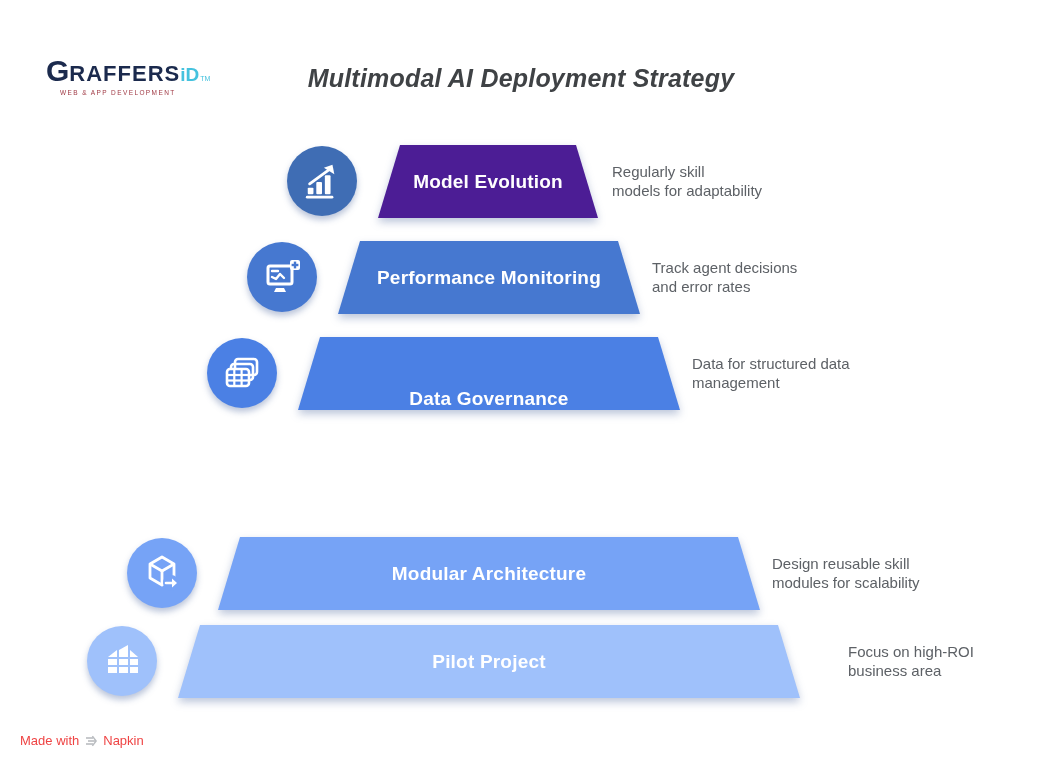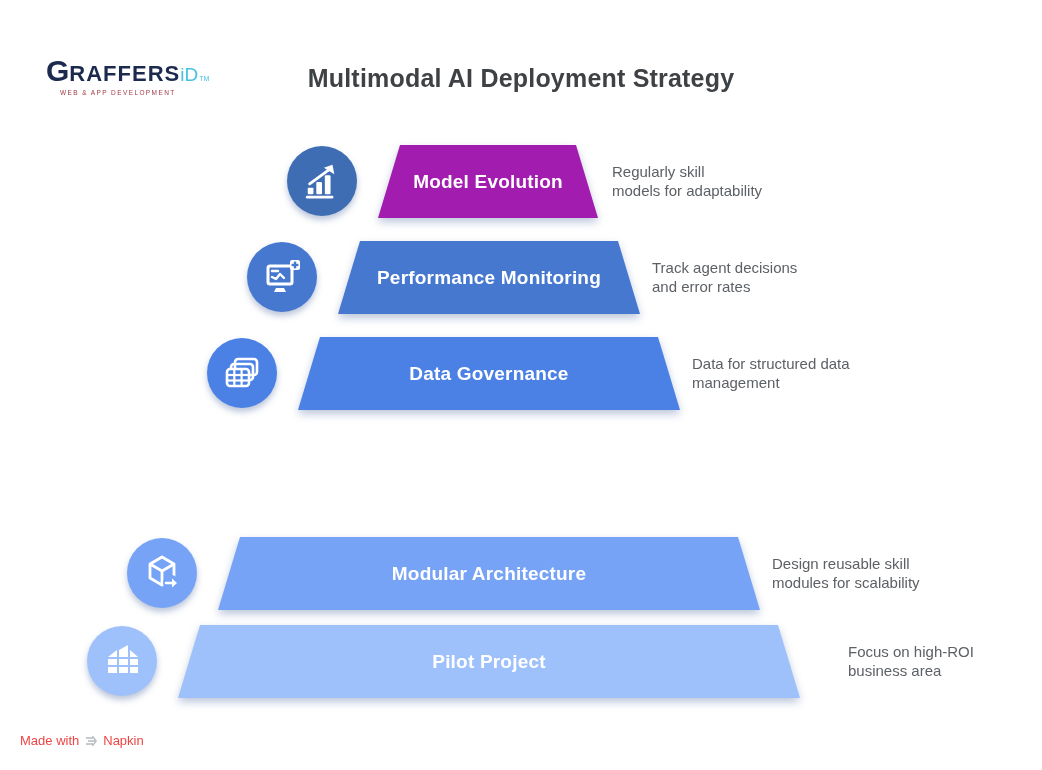--- a/index.html
+++ b/index.html
@@ -4,27 +4,27 @@
 <style>
   * { margin:0; padding:0; box-sizing:border-box; }
   body { font-family:"Liberation Sans", sans-serif; background:#ffffff; }
   .canvas { position:relative; width:1042px; height:770px; background:#ffffff; overflow:hidden; }
 
   
   .logo { position:absolute; left:46px; top:56px; width:130px; }
   .logo-line { display:flex; align-items:baseline; color:#1b2a4d; }
   .logo-g { font-size:30px; font-weight:bold; line-height:1; }
   .logo-rest { font-size:22px; font-weight:bold; letter-spacing:1px; }
-  .logo-id { font-size:19px; font-weight:normal; color:#45c2de; }
+  .logo-id { font-size:19px; font-weight:bold; color:#45c2de; }
   .logo-tm { font-size:7px; color:#45c2de; vertical-align:super; margin-left:1px; }
   .logo-tagline { font-size:6.5px; letter-spacing:1.4px; color:#a03a45; margin-top:2px; margin-left:14px; }
 
   
   .title { position:absolute; left:0; top:64px; width:1042px; text-align:center;
-           font-size:25px; font-weight:bold; color:#3f4245; letter-spacing:.2px; }
+           font-size:25px; font-weight:bold; color:#3f4245; letter-spacing:.2px;font-style:italic; }
 
   
   .row { position:absolute; left:0; width:1042px; height:73px; }
   .trap-wrap { position:absolute; top:0; height:73px; filter:drop-shadow(0 4px 4px rgba(60,90,150,.35)); }
   .trap { width:100%; height:100%; clip-path:polygon(22px 0, calc(100% - 22px) 0, 100% 100%, 0 100%);
           display:flex; align-items:center; justify-content:center; }
   .trap-label { color:#ffffff; font-size:19px; font-weight:bold; letter-spacing:.2px; }
 
   .icon-circle { position:absolute; top:1px; width:70px; height:70px; border-radius:50%;
                  display:flex; align-items:center; justify-content:center;
@@ -77,21 +77,21 @@
       <svg width="38" height="38" viewBox="0 0 40 40">
         <rect x="5" y="27" width="6" height="7" fill="#fff" rx="1"></rect>
         <rect x="14" y="21" width="6" height="13" fill="#fff" rx="1"></rect>
         <rect x="23" y="14" width="6" height="20" fill="#fff" rx="1"></rect>
         <rect x="3" y="35.5" width="29" height="3" fill="#fff" rx="1.5"></rect>
         <line x1="7" y1="23" x2="29" y2="7" stroke="#fff" stroke-width="3" stroke-linecap="round"></line>
         <polygon points="31,3 33,13 22,6" fill="#fff"></polygon>
       </svg>
     </div>
     <div class="trap-wrap">
-        <div class="trap" style="background: #a21caf;">
+        <div class="trap" style="background: #4c1d95;">
       <span class="trap-label">Model Evolution</span>
     </div>
       </div>
     <div class="side-text">Regularly skill
 models for adaptability</div>
   </div>
 
   <div class="row row1">
     <div class="icon-circle" style="background: rgb(70, 120, 208);">
       <svg width="40" height="40" viewBox="0 0 40 40">
@@ -121,21 +121,21 @@
         <rect x="13" y="6" width="22" height="16" rx="3" fill="none" stroke="#fff" stroke-width="2.6"></rect>
         <rect x="9" y="11" width="22" height="16" rx="3" fill="none" stroke="#fff" stroke-width="2.6"></rect>
         <rect x="5" y="16" width="22" height="17" rx="3" fill="#4b80e4" stroke="#fff" stroke-width="2.6"></rect>
         <line x1="5" y1="22" x2="27" y2="22" stroke="#fff" stroke-width="2.2"></line>
         <line x1="5" y1="27.5" x2="27" y2="27.5" stroke="#fff" stroke-width="2.2"></line>
         <line x1="12.3" y1="17" x2="12.3" y2="33" stroke="#fff" stroke-width="2.2"></line>
         <line x1="19.6" y1="17" x2="19.6" y2="33" stroke="#fff" stroke-width="2.2"></line>
       </svg>
     </div>
     <div class="trap-wrap">
-        <div class="trap" style="background: rgb(75, 128, 228);">
+        <div class="trap" style="background: rgb(75, 128, 228); align-items: flex-end;">
       <span class="trap-label">Data Governance</span>
     </div>
       </div>
     <div class="side-text">Data for structured data
 management</div>
   </div>
 
 
   <div class="row row4">
     <div class="icon-circle" style="background: rgb(118, 163, 246);">

